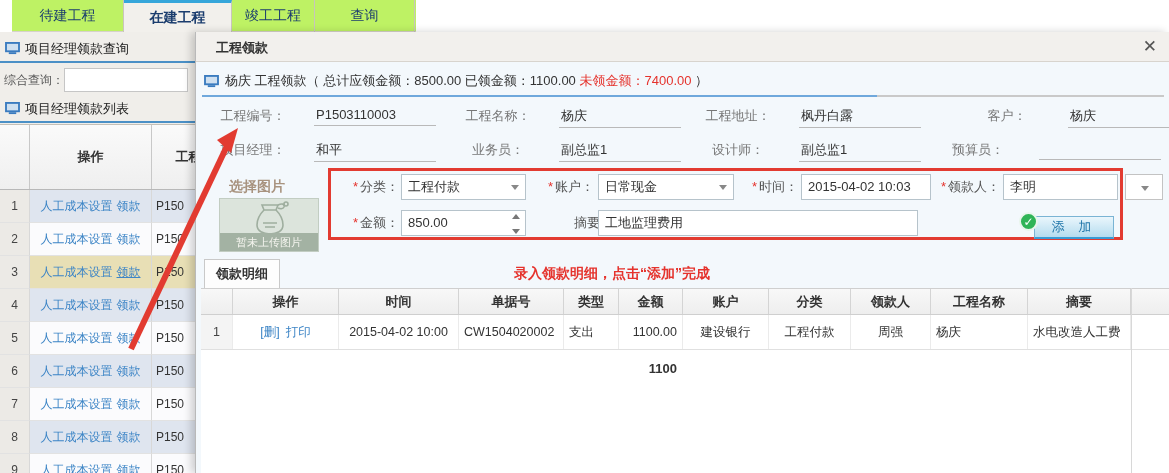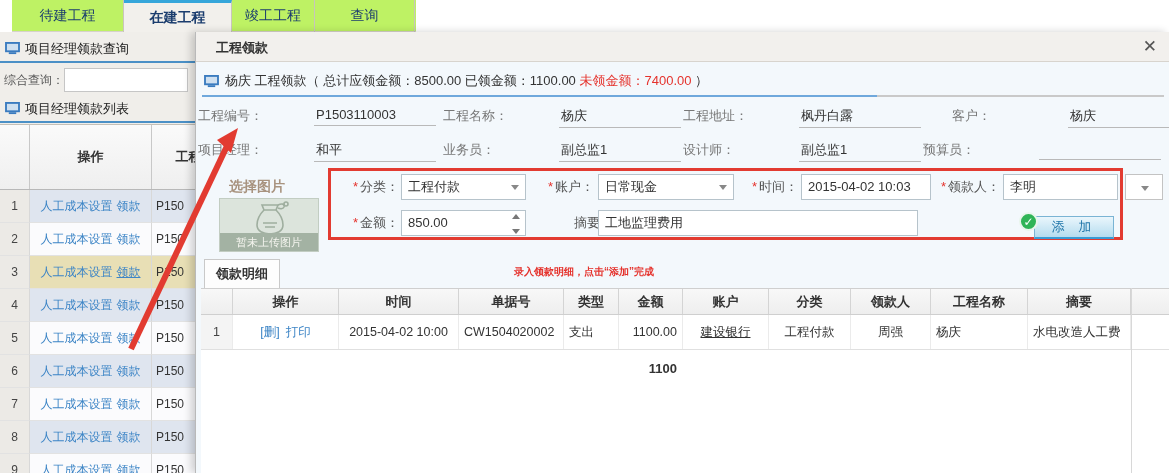--- a/index.html
+++ b/index.html
@@ -39,21 +39,21 @@
   .modal-titlebar { position:absolute; left:0; top:0; width:100%; height:30px; background:#f2f0ed; border-bottom:1px solid #d8d4ce; }
   .modal-title { position:absolute; left:20px; top:7px; font-weight:bold; font-size:13px; color:#333; }
   .modal-close { position:absolute; right:12px; top:5px; font-size:17px; color:#555; cursor:pointer; line-height:20px; }
 
   .summary { position:absolute; left:8px; top:40px; display:flex; align-items:center; gap:6px; font-size:13px; color:#333; }
   .summary .red { color:#e5332d; }
   .summary-line { position:absolute; left:6px; top:63px; width:962px; height:2px; background:#c9c9c9; }
   .summary-line .blue { position:absolute; left:0; top:0; width:675px; height:2px; background:#6fa8dc; }
 
   .fgroup { position:absolute; height:26px; }
-  .fgroup .flabel { position:absolute; right:128px; top:3px; width:110px; text-align:left; color:#777; font-size:13px; white-space:nowrap; }
+  .fgroup .flabel { position:absolute; right:128px; top:3px; width:110px; text-align:center; color:#777; font-size:13px; white-space:nowrap; }
   .fgroup .fvalue { position:absolute; right:0; top:0; width:122px; padding:3px 2px 2px 2px; border-bottom:1px solid #b9b9b9; color:#333; font-size:13px; min-height:22px; }
 
   .pick-title { position:absolute; left:33px; top:146px; font-weight:bold; font-size:14px; color:#a8937f; }
   .pick-box { position:absolute; left:23px; top:166px; width:100px; height:54px; background:#dce4dc; border:1px solid #c2cdc2; }
   .pick-box svg { position:absolute; left:30px; top:2px; }
   .pick-caption { position:absolute; left:0; bottom:0; width:100%; height:18px; background:#a3b2a3; color:#f5f5ef; font-size:11px; text-align:center; line-height:18px; }
 
   .red-box { position:absolute; left:132px; top:136px; width:795px; height:72px; border:3px solid #e23b31; z-index:2; pointer-events:none; }
 
   .flabel2 { position:absolute; height:26px; line-height:26px; text-align:right; color:#555; font-size:13px; z-index:3; white-space:nowrap; }
@@ -63,21 +63,21 @@
   .spin { position:absolute; right:3px; top:3px; width:12px; height:20px; display:flex; flex-direction:column; justify-content:space-between; }
   .spin .up { width:0;height:0;border-left:4px solid transparent;border-right:4px solid transparent;border-bottom:5px solid #777; margin:0 auto;}
   .spin .dn { width:0;height:0;border-left:4px solid transparent;border-right:4px solid transparent;border-top:5px solid #777; margin:0 auto;}
   .drop-standalone { position:absolute; left:929px; top:142px; width:38px; height:26px; background:#fff; border:1px solid #c3c3c3; z-index:1; }
   .drop-standalone .arrow { position:absolute; left:15px; top:11px; width:0; height:0; border-left:4px solid transparent; border-right:4px solid transparent; border-top:5px solid #888; }
 
   .add-check { position:absolute; left:823px; top:180px; width:19px; height:19px; border-radius:50%; background:#2fb457; border:2px solid #e9f5ec; color:#fff; font-size:12px; line-height:16px; text-align:center; z-index:4; }
   .add-btn { position:absolute; left:838px; top:184px; width:80px; height:23px; background:linear-gradient(#eaf6fc,#b5dcef); border:1px solid #7ab4d4; border-bottom:2px solid #3a9bd5; color:#2277aa; font-size:13px; text-align:center; line-height:20px; letter-spacing:5px; z-index:3; cursor:pointer; }
 
   .detail-tab { position:absolute; left:8px; top:227px; width:76px; height:29px; background:#fdfdfd; border:1px solid #c9c9c9; border-bottom:none; font-weight:bold; font-size:13px; text-align:center; line-height:28px; color:#333; z-index:2; }
-  .hint { position:absolute; left:318px; top:233px; color:#e5332d; font-weight:bold; font-size:10px; z-index:2;text-align:right; }
+  .hint { position:absolute; left:318px; top:233px; color:#e5332d; font-weight:bold; font-size:14px; z-index:2;text-align:right; }
 
   .detail-panel { position:absolute; left:5px; top:256px; width:969px; height:185px; background:#fff; }
   .detail-vline { position:absolute; left:930px; top:0; width:1px; height:185px; background:#d8d8d8; }
   .dt-header { display:flex; height:27px; border-top:1px solid #cfcfcf; border-bottom:1px solid #cfcfcf; background:linear-gradient(#f8f8f8,#eeeeee); }
   .dt-header .hc { display:flex; align-items:center; justify-content:center; font-weight:bold; font-size:13px; border-right:1px solid #d4d4d4; color:#333; }
   .dt-row { display:flex; height:35px; border-bottom:1px solid #e0e0e0; }
   .dt-row .c { display:flex; align-items:center; font-size:12.5px; border-right:1px solid #ebebeb; padding:0 5px; overflow:hidden; white-space:nowrap; }
   .dt-row .c.center { justify-content:center; }
   .dt-row .c.right { justify-content:flex-end; }
   .dt-row .num { background:#f4f4f4; justify-content:center; color:#444; }
@@ -317,21 +317,21 @@
           <div class="dt-row">
             <div class="c center num" style="width: 32px;">1</div>
             <div class="c center" style="width: 106px;">
               <span class="dt-link">[删]</span>
               <span class="dt-link">打印</span>
             </div>
             <div class="c center" style="width: 120px;">2015-04-02 10:00</div>
             <div class="c left" style="width: 105px;">CW1504020002</div>
             <div class="c left" style="width: 55px;">支出</div>
             <div class="c right" style="width: 64px;">1100.00</div>
-            <div class="c center" style="width: 86px; text-decoration: underline;">建设银行</div>
+            <div class="c center" style="width: 86px;">建设银行</div>
             <div class="c center" style="width: 82px;">工程付款</div>
             <div class="c center" style="width: 80px;">周强</div>
             <div class="c left" style="width: 97px;">杨庆</div>
             <div class="c left" style="width: 103px;">水电改造人工费</div>
           </div>
         </div>
       <div class="dt-total">1100</div>
       <div class="detail-vline"></div>
     </div>
   </div>

